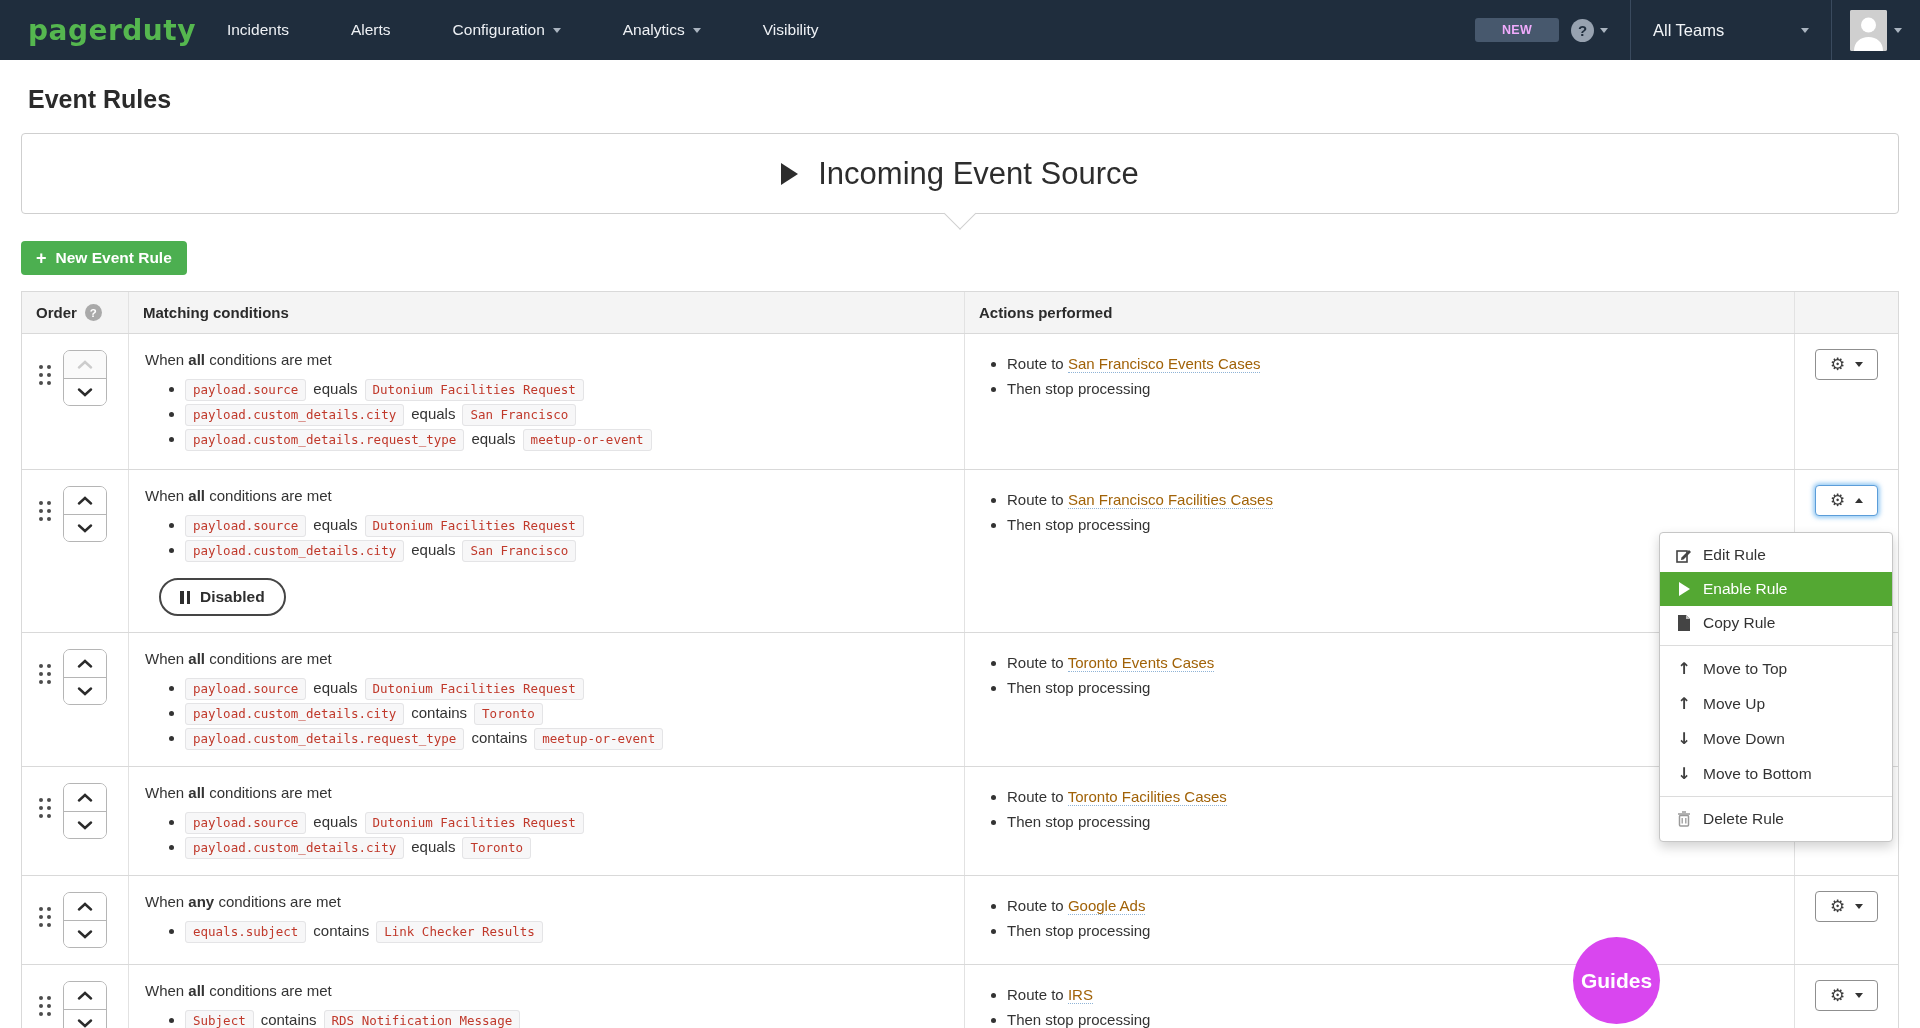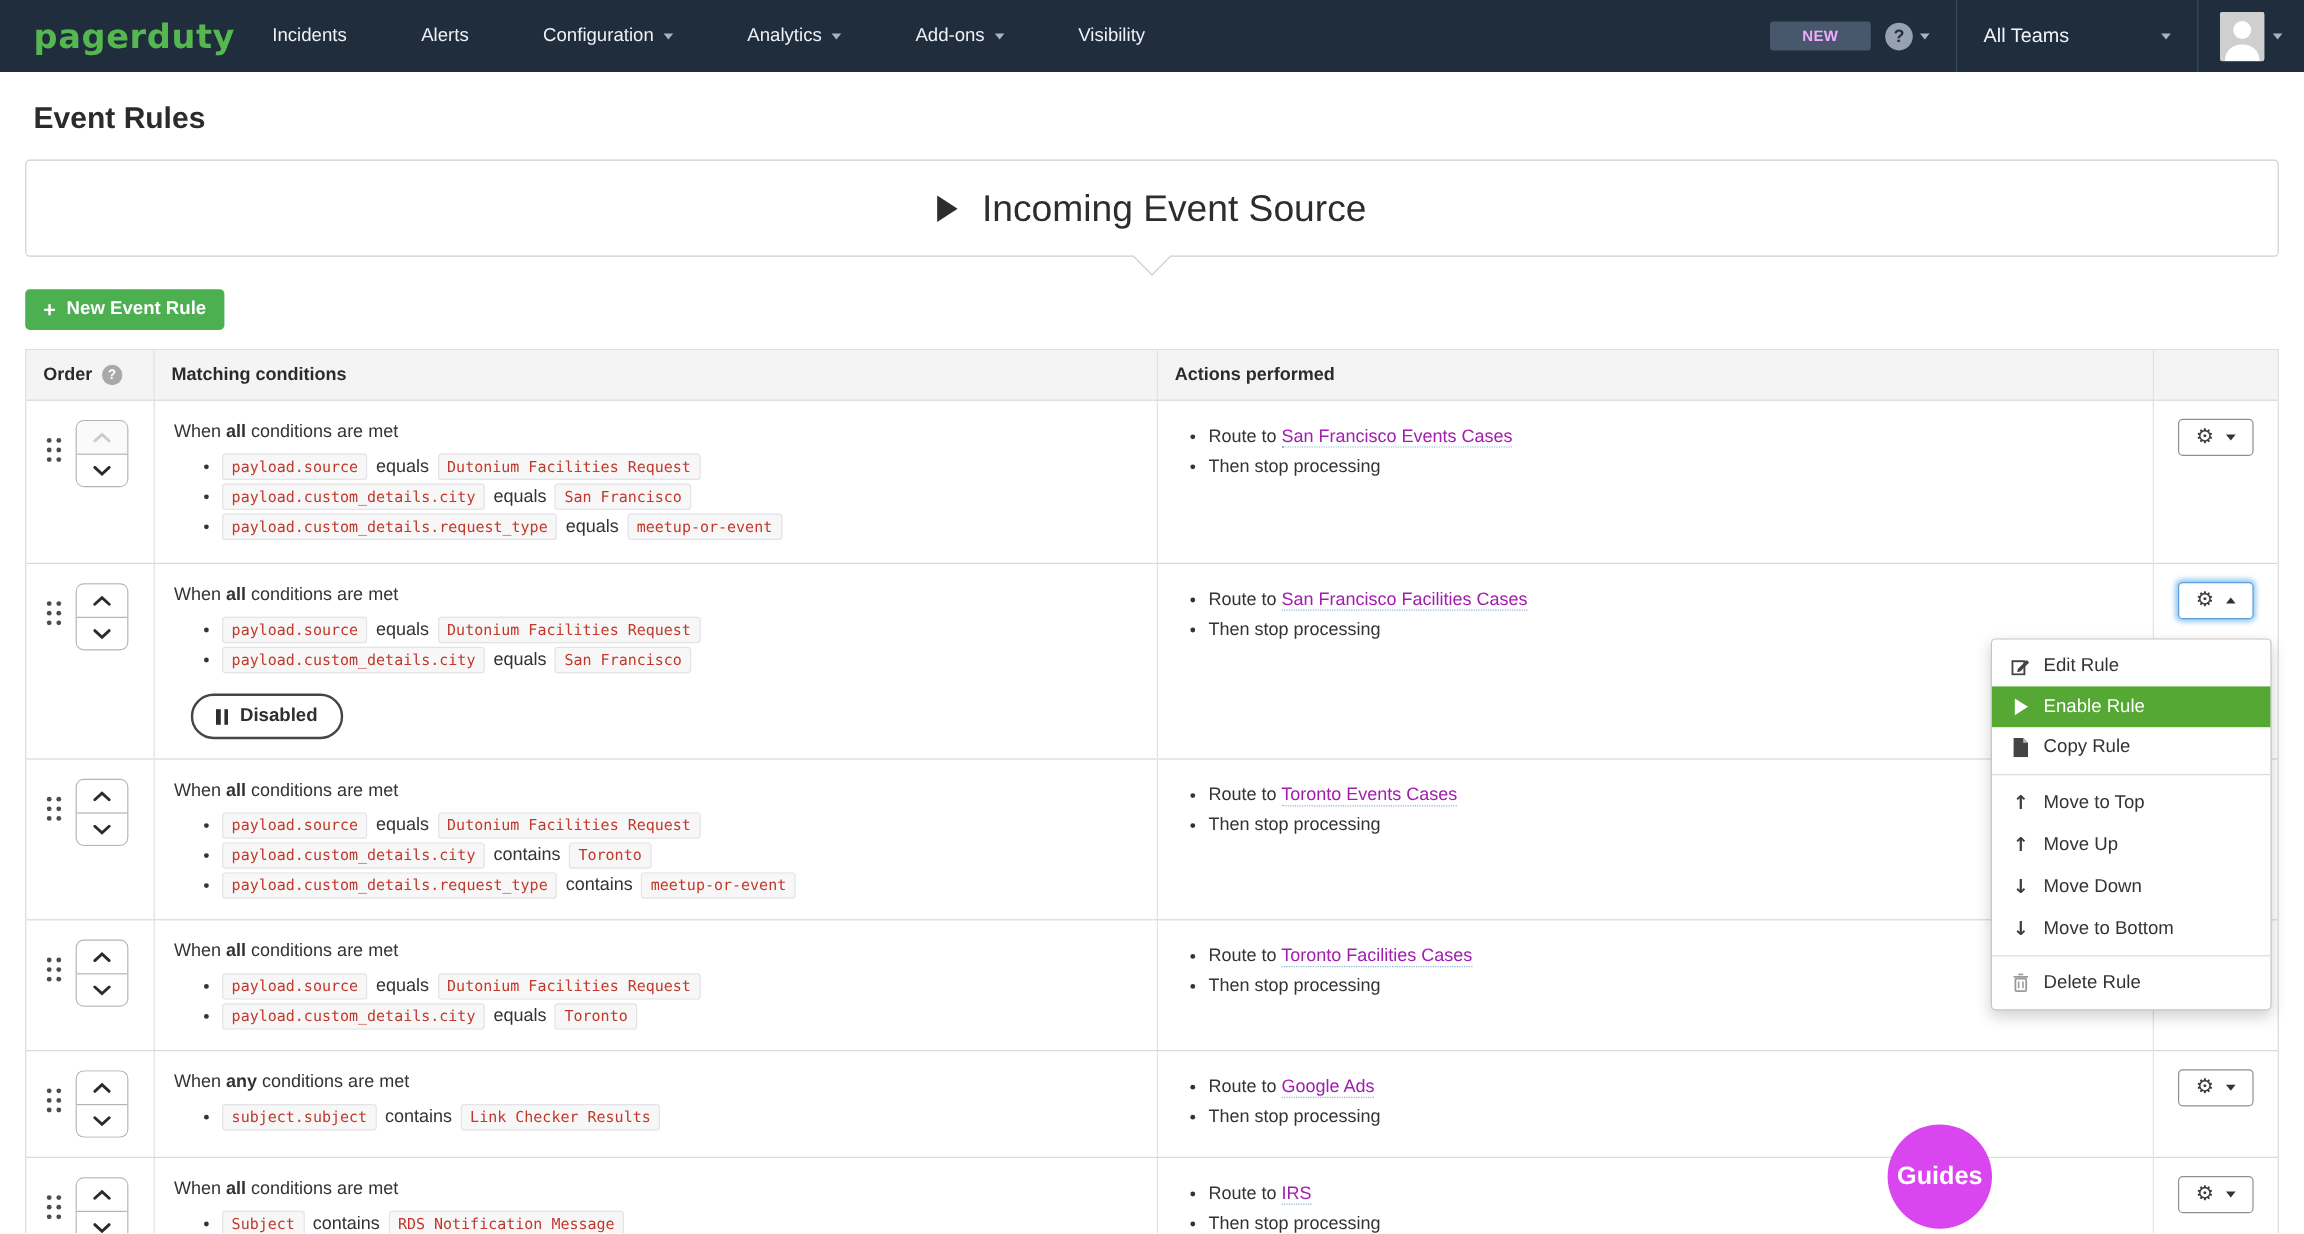--- a/index.html
+++ b/index.html
@@ -59,21 +59,21 @@
   ul.blist { margin:0; padding-left:40px; list-style:disc; color:#666; }
   ul.blist li { margin:8px 0; color:#333; }
   .chip { font-family:"DejaVu Sans Mono", monospace; font-size:12.5px; color:#c0392b; background:#f7f7f8; border:1px solid #e4e4e6; border-radius:3px; padding:2px 7px 3px; white-space:nowrap; }
   .op { margin:0 7px; color:#333; }
   .disabled-badge { display:inline-flex; align-items:center; gap:10px; border:2px solid #454545; border-radius:999px; padding:8px 19px; margin:12px 0 4px 14px; font-weight:bold; color:#2e2e2e; font-size:15.5px; background:#fff; }
   .pause-icon { display:inline-flex; gap:3px; }
   .pause-icon i { width:3.5px; height:13px; background:#2e2e2e; display:block; }
 
   .actions-cell { padding:13px 16px 12px; }
   .actions-cell ul.blist { padding-left:26px; }
-  .rlink { color:#a21caf; text-decoration:none; border-bottom:1px dotted #8fb3d6; cursor:pointer; }
+  .rlink { color:#a16207; text-decoration:none; border-bottom:1px dotted #8fb3d6; cursor:pointer; }
 
   .gear-cell { display:flex; justify-content:center; align-items:flex-start; padding-top:15px; }
   .gear-btn { width:63px; height:31px; background:#fff; border:1px solid #8f8f8f; border-radius:4px; display:flex; align-items:center; justify-content:center; gap:10px; cursor:pointer; padding:0; }
   .gear-btn.focused { border-color:#5b9dd9; box-shadow:0 0 4px 2px rgba(82,168,236,.6); }
   .gear-glyph { font-family:"DejaVu Sans", sans-serif; font-size:17px; color:#3d3d3d; line-height:1; }
 
   
   .dropdown-menu { position:absolute; top:62px; right:5px; width:234px; background:#fff; border:1px solid #c6c6c6; border-radius:4px; box-shadow:0 5px 12px rgba(0,0,0,.18); padding:5px 0; z-index:30; }
   .menu-item { display:flex; align-items:center; gap:10px; padding:8px 15px; font-size:15.5px; color:#333; cursor:pointer; }
   .menu-item.highlight { background:#54a833; color:#fff; }
@@ -99,24 +99,20 @@
         </div>
       <div class="nav-item">
           <span>Alerts</span>
         </div>
       <div class="nav-item">
           <span>Configuration</span>
           <span class="caret"></span>
         </div>
       <div class="nav-item">
           <span>Analytics</span>
-          <span class="caret"></span>
-        </div>
-      <div class="nav-item">
-          <span>Add-ons</span>
           <span class="caret"></span>
         </div>
       <div class="nav-item">
           <span>Visibility</span>
         </div>
     </div>
     <div class="nav-right">
       <span class="new-badge">NEW</span>
       <span class="help-wrap">
         <span class="help-circle">?</span>
@@ -431,21 +427,21 @@
           <button class="ud-btn">
               <svg width="16" height="9" viewBox="0 0 16 9">
                 <polyline points="2,1.5 8,7 14,1.5" fill="none" stroke-width="2.4" stroke-linecap="round"></polyline>
               </svg>
             </button>
         </span>
       </div>
       <div class="cell match-cell">
         <div class="when-line"><span>When</span> <b>any</b> <span>conditions are met</span></div>
         <ul class="blist">
-          <li><span class="chip">subject.subject</span><span class="op">contains</span><span class="chip">Link Checker Results</span></li>
+          <li><span class="chip">equals.subject</span><span class="op">contains</span><span class="chip">Link Checker Results</span></li>
         </ul>
       </div>
       <div class="cell actions-cell">
         <ul class="blist">
           <li><span>Route to</span> <a class="rlink">Google Ads</a></li>
           <li>Then stop processing</li>
         </ul>
       </div>
       <div class="cell gear-cell">
         <button class="gear-btn">

